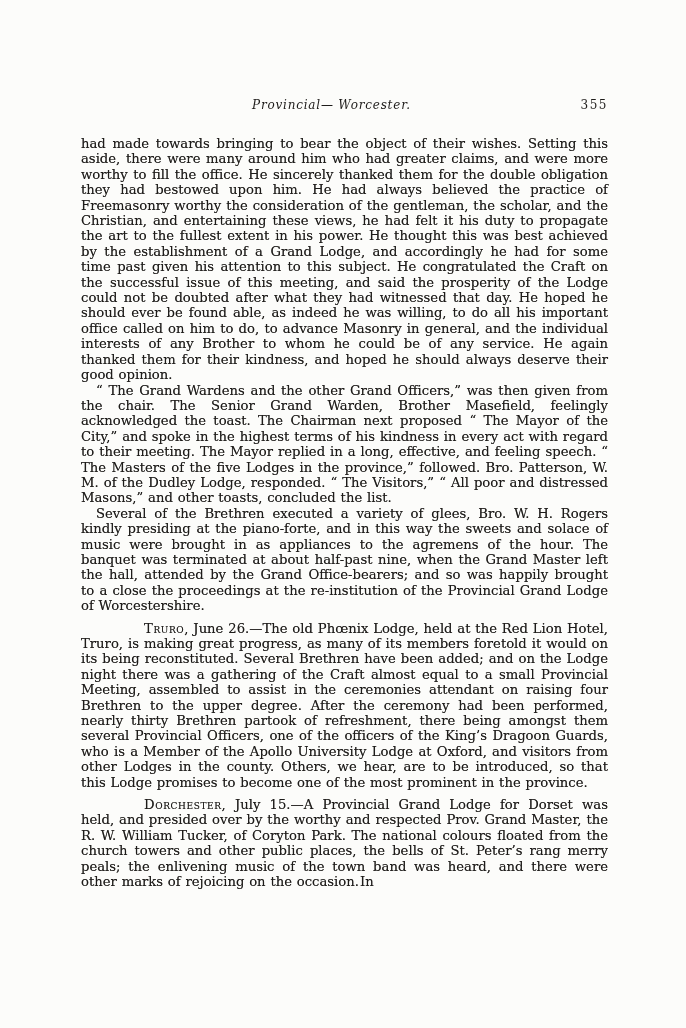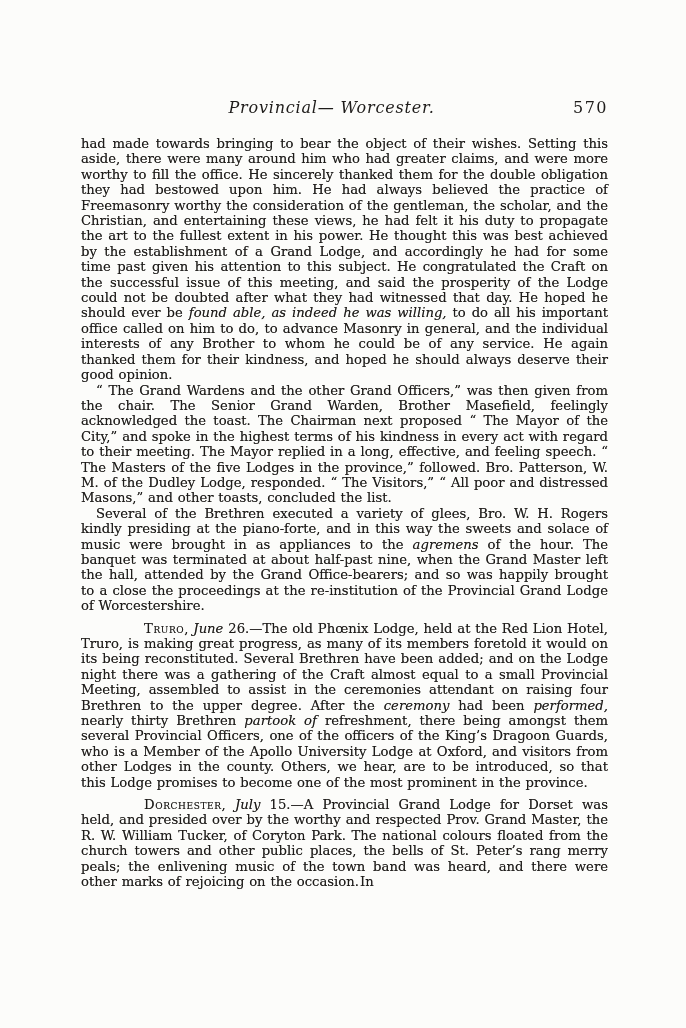--- a/index.html
+++ b/index.html
@@ -19,21 +19,21 @@
   .text-block {
     position: absolute;
     left: 81px;
     top: 98px;
     width: 527px;
   }
   .page-header {
     position: relative;
     height: 19px;
     margin-bottom: 19px;
-    font-size: 16px;
+    font-size: 12px;
   }
   .running-title {
     position: absolute;
     left: 0;
     right: 26px;
     text-align: center;
     font-style: italic;
     letter-spacing: 0.8px;
   }
   .page-number {
@@ -45,33 +45,33 @@
   .para {
     margin: 0;
     text-align: justify;
     font-size: 13.2px;
     line-height: 15.4px;
     word-spacing: 0.6px;
     text-shadow: 0 0 0.4px rgba(20, 18, 16, 0.55);
   }
   .para.indent { text-indent: 15px; }
   .para.gap { margin-top: 7px; }
-  .italic { font-style: italic; }
+  .italic { }
   .sc { font-variant: small-caps; letter-spacing: 0.6px; margin-left: 48px; }
   .catchword { margin-left: 1px; }
 </style>
 </head>
 <body>
 
 <div class="scan-page">
   <div class="text-block">
 
     <div class="page-header">
       <span class="running-title">Provincial— Worcester.</span>
-      <span class="page-number">570</span>
+      <span class="page-number">355</span>
     </div>
 
     <p class="para"><span>had made towards bringing to bear the object of their wishes.  Setting this aside, there were many around him who had greater claims, and were more worthy to fill the office.  He sincerely thanked them for the double obligation they had bestowed upon him.  He had always believed the practice of Freemasonry worthy the consideration of the gentleman, the scholar, and the Christian, and entertaining these views, he had felt it his duty to propagate the art to the fullest extent in his power.  He thought this was best achieved by the establishment of a Grand Lodge, and accordingly he had for some time past given his attention to this subject.  He congratulated the Craft on the successful issue of this meeting, and said the prosperity of the Lodge could not be doubted after what they had witnessed that day.  He hoped he should ever be </span><span class="italic">found able, as indeed he was willing,</span><span> to do all his important office called on him to do, to advance Masonry in general, and the individual interests of any Brother to whom he could be of any service.  He again thanked them for their kindness, and hoped he should always deserve their good opinion.</span></p>
 
     <p class="para indent"><span>“ The Grand Wardens and the other Grand Officers,” was then given from the chair.  The Senior Grand Warden, Brother Masefield, feelingly acknowledged the toast.  The Chairman next proposed “ The Mayor of the City,” and spoke in the highest terms of his kindness in every act with regard to their meeting.  The Mayor replied in a long, effective, and feeling speech.  “ The Masters of the five Lodges in the province,” followed.  Bro. Patterson, W. M. of the Dudley Lodge, responded.  “ The Visitors,” “ All poor and distressed Masons,” and other toasts, concluded the list.</span></p>
 
     <p class="para indent"><span>Several of the Brethren executed a variety of glees, Bro. W. H. Rogers kindly presiding at the piano-forte, and in this way the sweets and solace of music were brought in as appliances to the </span><span class="italic">agremens</span><span> of the hour.  The banquet was terminated at about half-past nine, when the Grand Master left the hall, attended by the Grand Office-bearers; and so was happily brought to a close the proceedings at the re-institution of the Provincial Grand Lodge of Worcestershire.</span></p>
 
     <p class="para indent gap"><span class="sc">Truro</span><span>, </span><span class="italic">June</span><span> 26.—The old Phœnix Lodge, held at the Red Lion Hotel, Truro, is making great progress, as many of its members foretold it would on its being reconstituted.  Several Brethren have been added; and on the Lodge night there was a gathering of the Craft almost equal to a small Provincial Meeting, assembled to assist in the ceremonies attendant on raising four Brethren to the upper degree.  After the </span><span class="italic">ceremony</span><span> had been </span><span class="italic">performed,</span><span> nearly thirty Brethren </span><span class="italic">partook of</span><span> refreshment, there being amongst them several Provincial Officers, one of the officers of the King’s Dragoon Guards, who is a Member of the Apollo University Lodge at Oxford, and visitors from other Lodges in the county.  Others, we hear, are to be introduced, so that this Lodge promises to become one of the most prominent in the province.</span></p>
 

